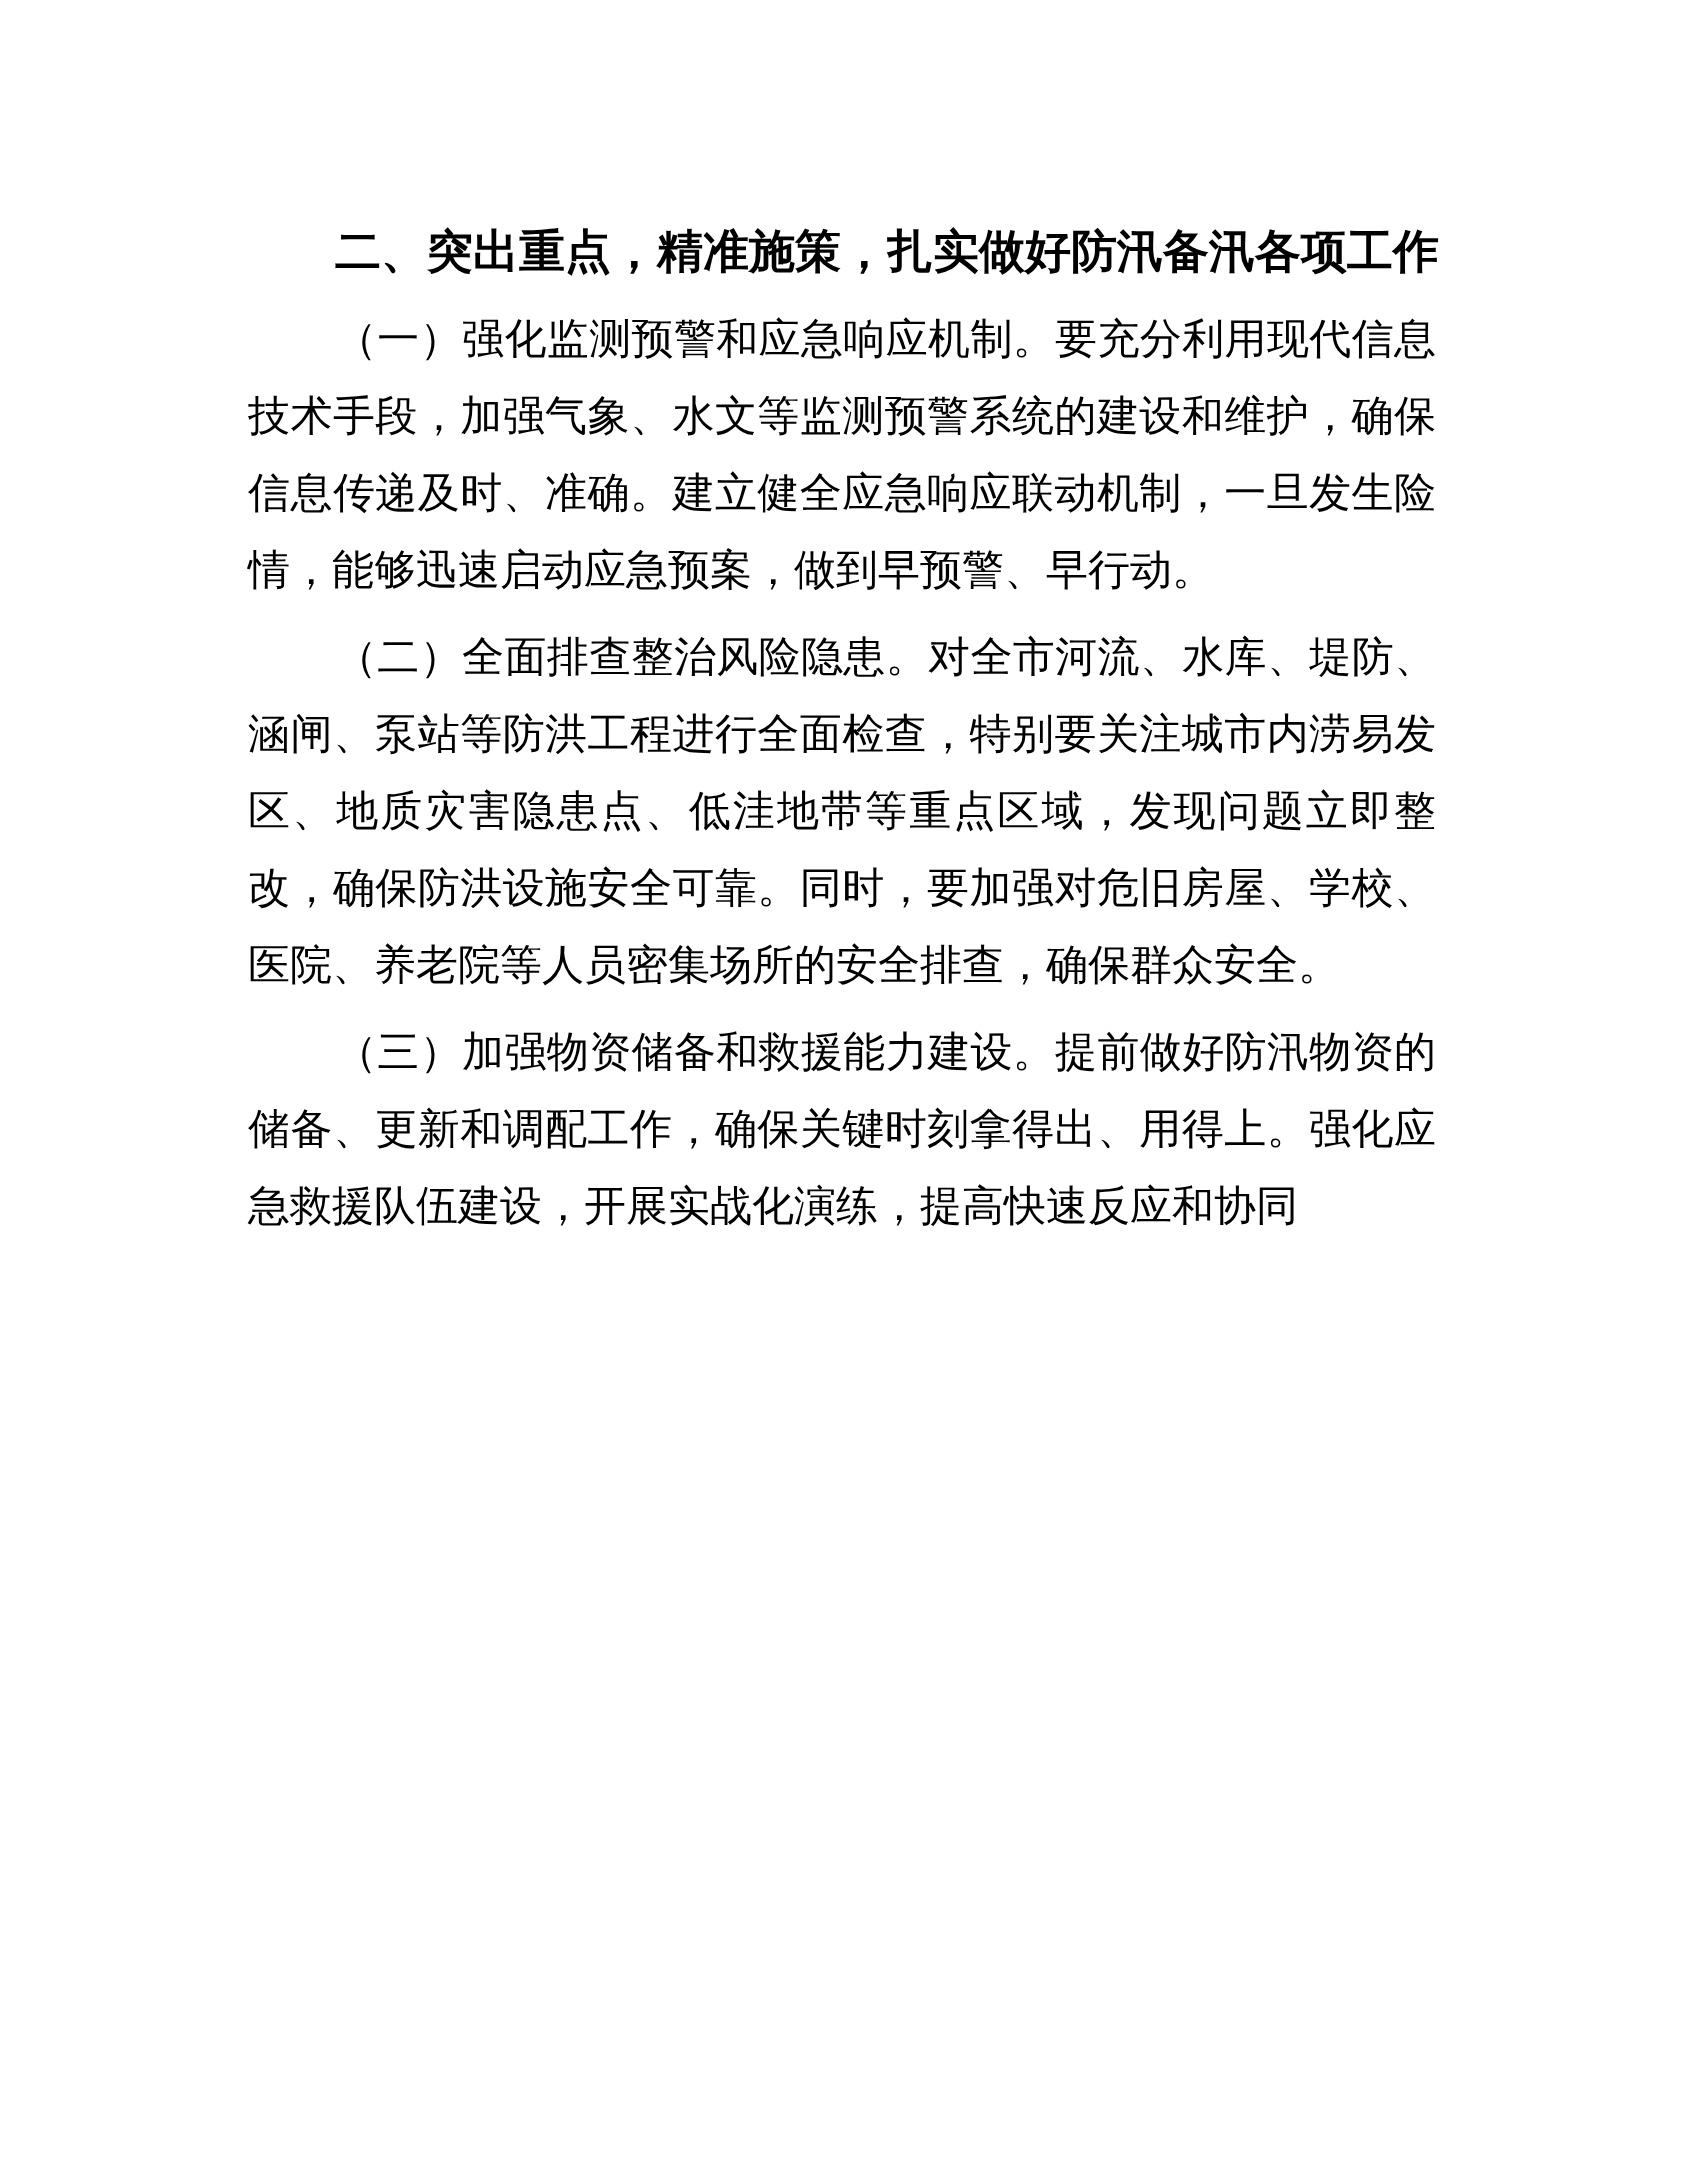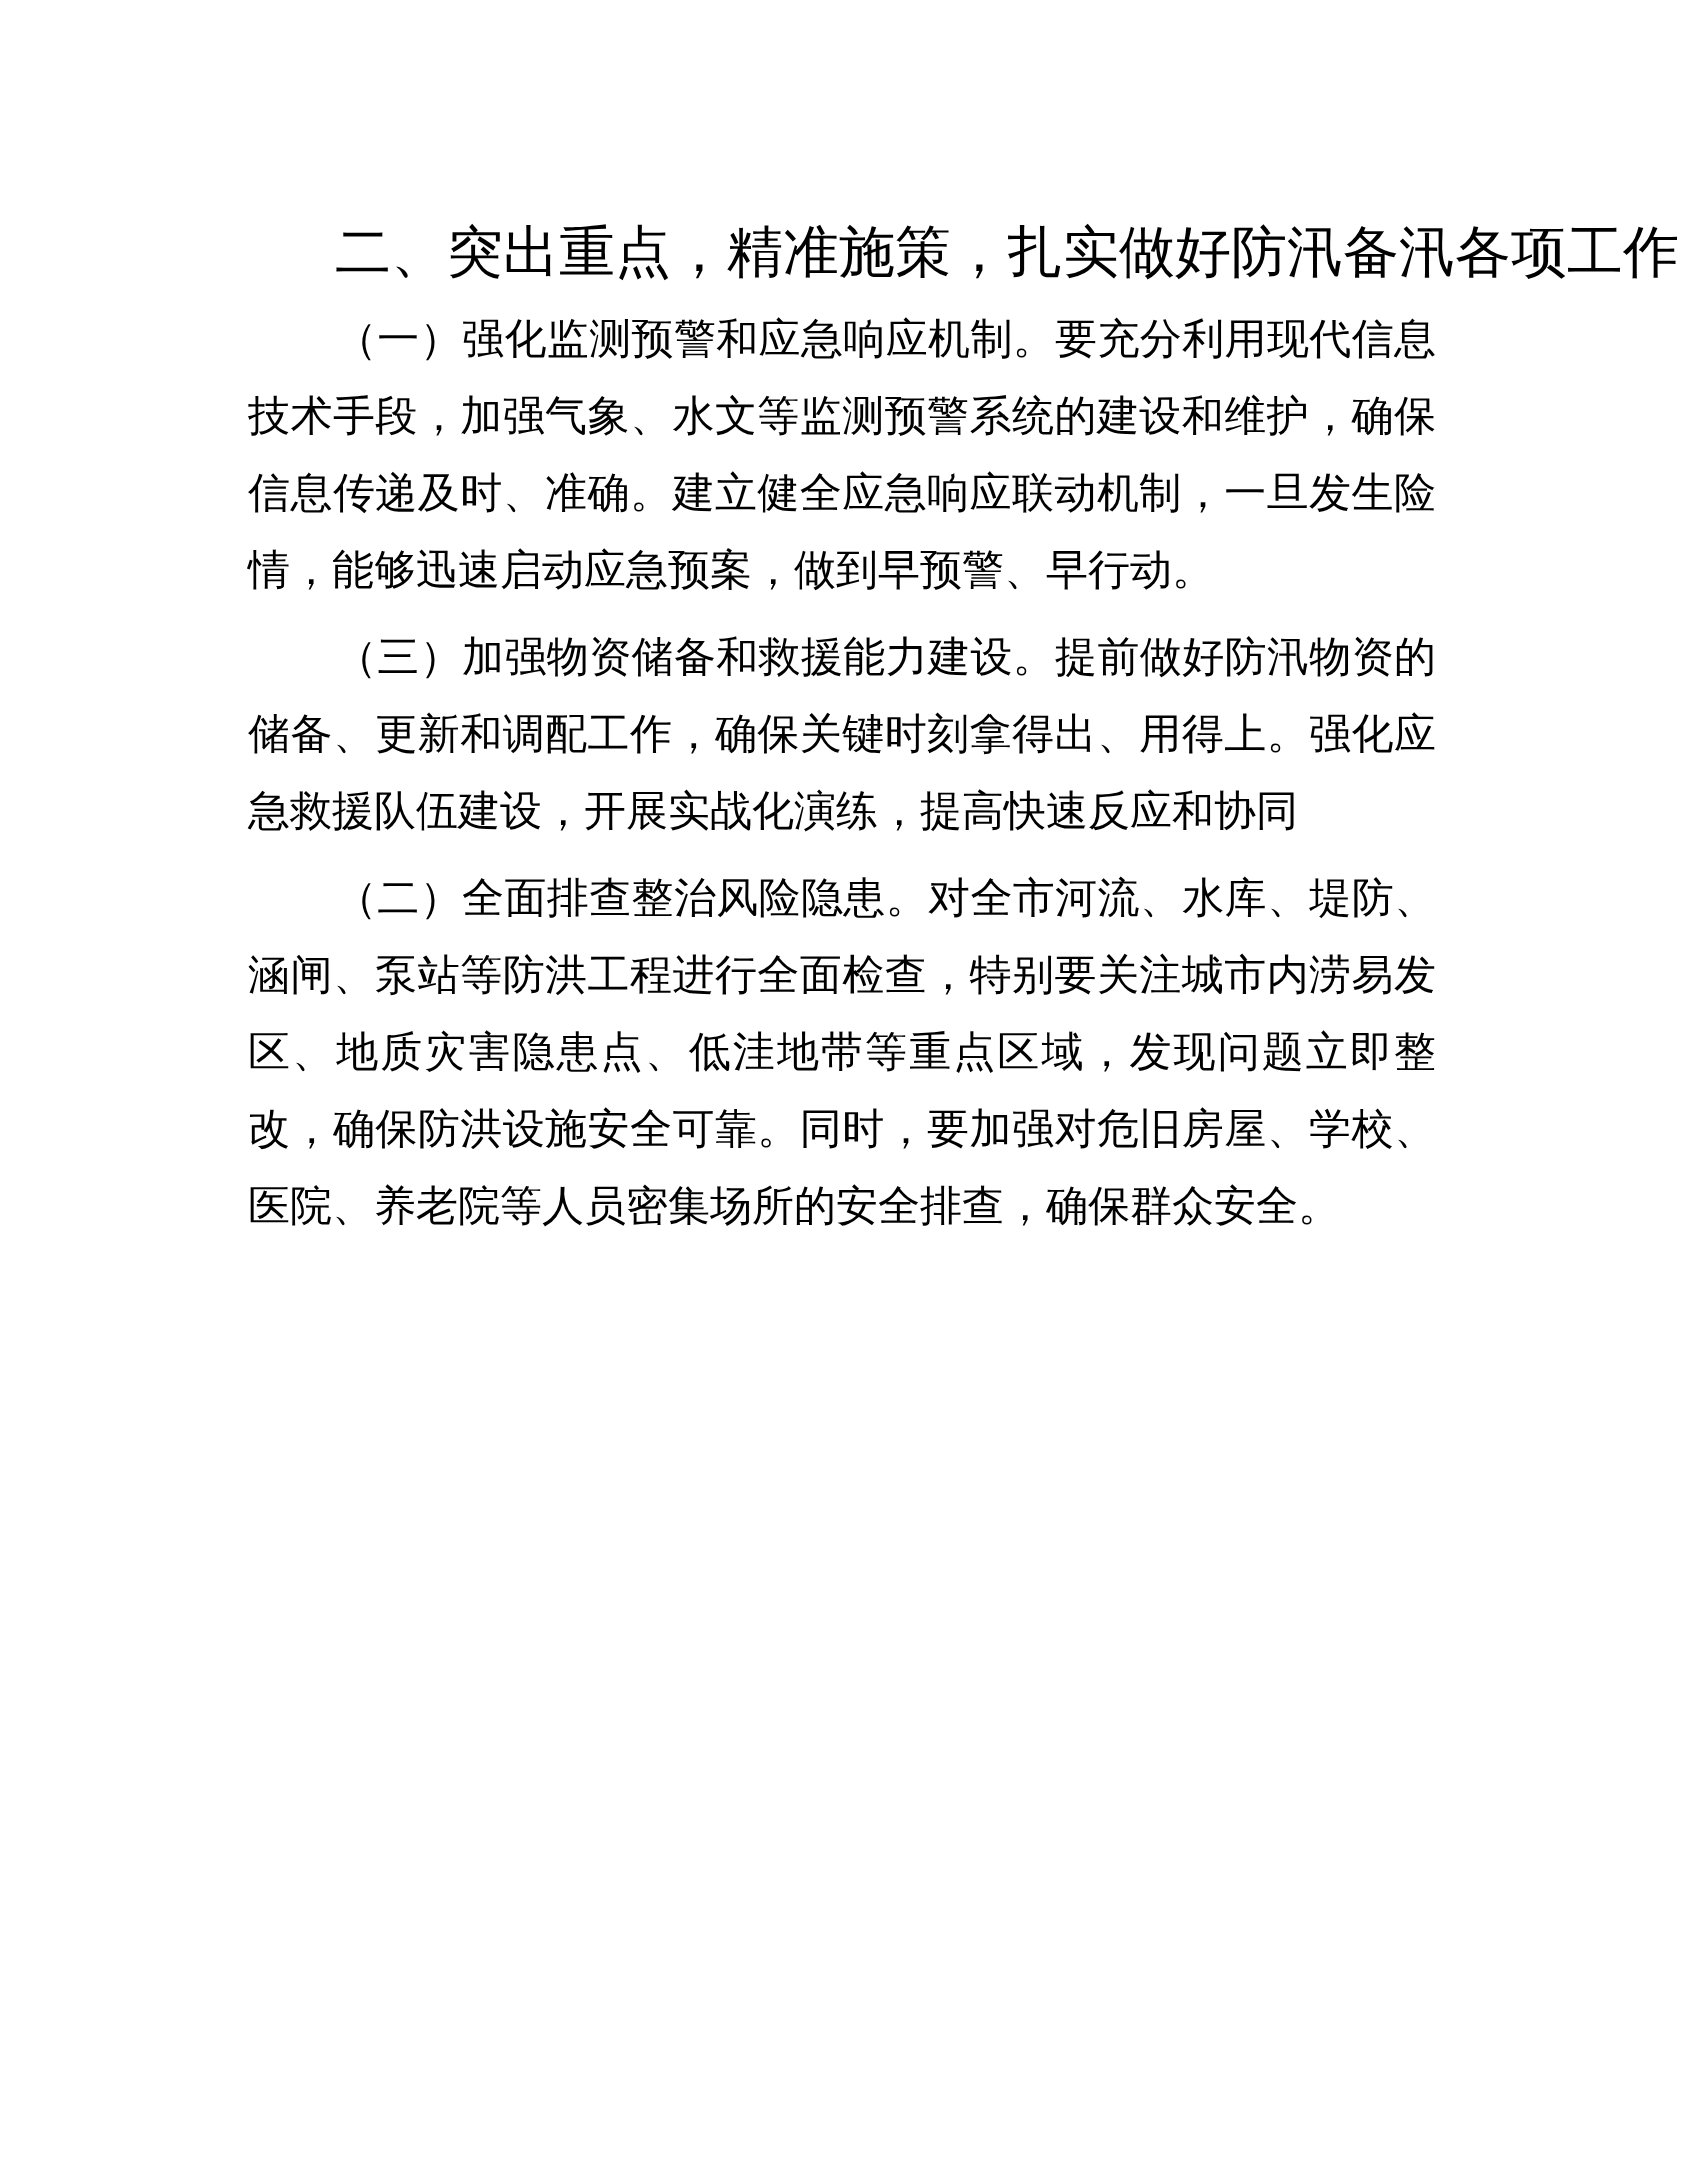--- a/index.html
+++ b/index.html
@@ -15,41 +15,41 @@
       font-family: "DejaVu Sans", "Liberation Sans", sans-serif;
       color: #000000;
     }
     .page {
       position: absolute;
       left: 248px;
       top: 213px;
       width: 1188px;
     }
     .heading {
-      font-size: 56px;
+      font-size: 46px;
       line-height: 77px;
       margin: 0 0 6px 0;
       padding-left: 87px;
-      font-weight: normal;
+      font-weight: bold;
       white-space: nowrap;
     }
     .para {
       font-size: 42px;
       line-height: 77px;
       margin: 0;
       text-indent: 87px;
       text-align: justify;
       text-align-last: left;
     }
     .para.sub {
       margin-top: 10px;
     }
   </style>
 </head>
 <body>
 
 <div class="page">
   <h2 class="heading">二、突出重点，精准施策，扎实做好防汛备汛各项工作</h2>
   <p class="para sub">（一）强化监测预警和应急响应机制。要充分利用现代信息技术手段，加强气象、水文等监测预警系统的建设和维护，确保信息传递及时、准确。建立健全应急响应联动机制，一旦发生险情，能够迅速启动应急预案，做到早预警、早行动。</p>
+  <p class="para sub">（二）全面排查整治风险隐患。对全市河流、水库、堤防、涵闸、泵站等防洪工程进行全面检查，特别要关注城市内涝易发区、地质灾害隐患点、低洼地带等重点区域，发现问题立即整改，确保防洪设施安全可靠。同时，要加强对危旧房屋、学校、医院、养老院等人员密集场所的安全排查，确保群众安全。</p>
   <p class="para sub">（三）加强物资储备和救援能力建设。提前做好防汛物资的储备、更新和调配工作，确保关键时刻拿得出、用得上。强化应急救援队伍建设，开展实战化演练，提高快速反应和协同</p>
-  <p class="para sub">（二）全面排查整治风险隐患。对全市河流、水库、堤防、涵闸、泵站等防洪工程进行全面检查，特别要关注城市内涝易发区、地质灾害隐患点、低洼地带等重点区域，发现问题立即整改，确保防洪设施安全可靠。同时，要加强对危旧房屋、学校、医院、养老院等人员密集场所的安全排查，确保群众安全。</p>
 </div>
 
 
 </body></html>

